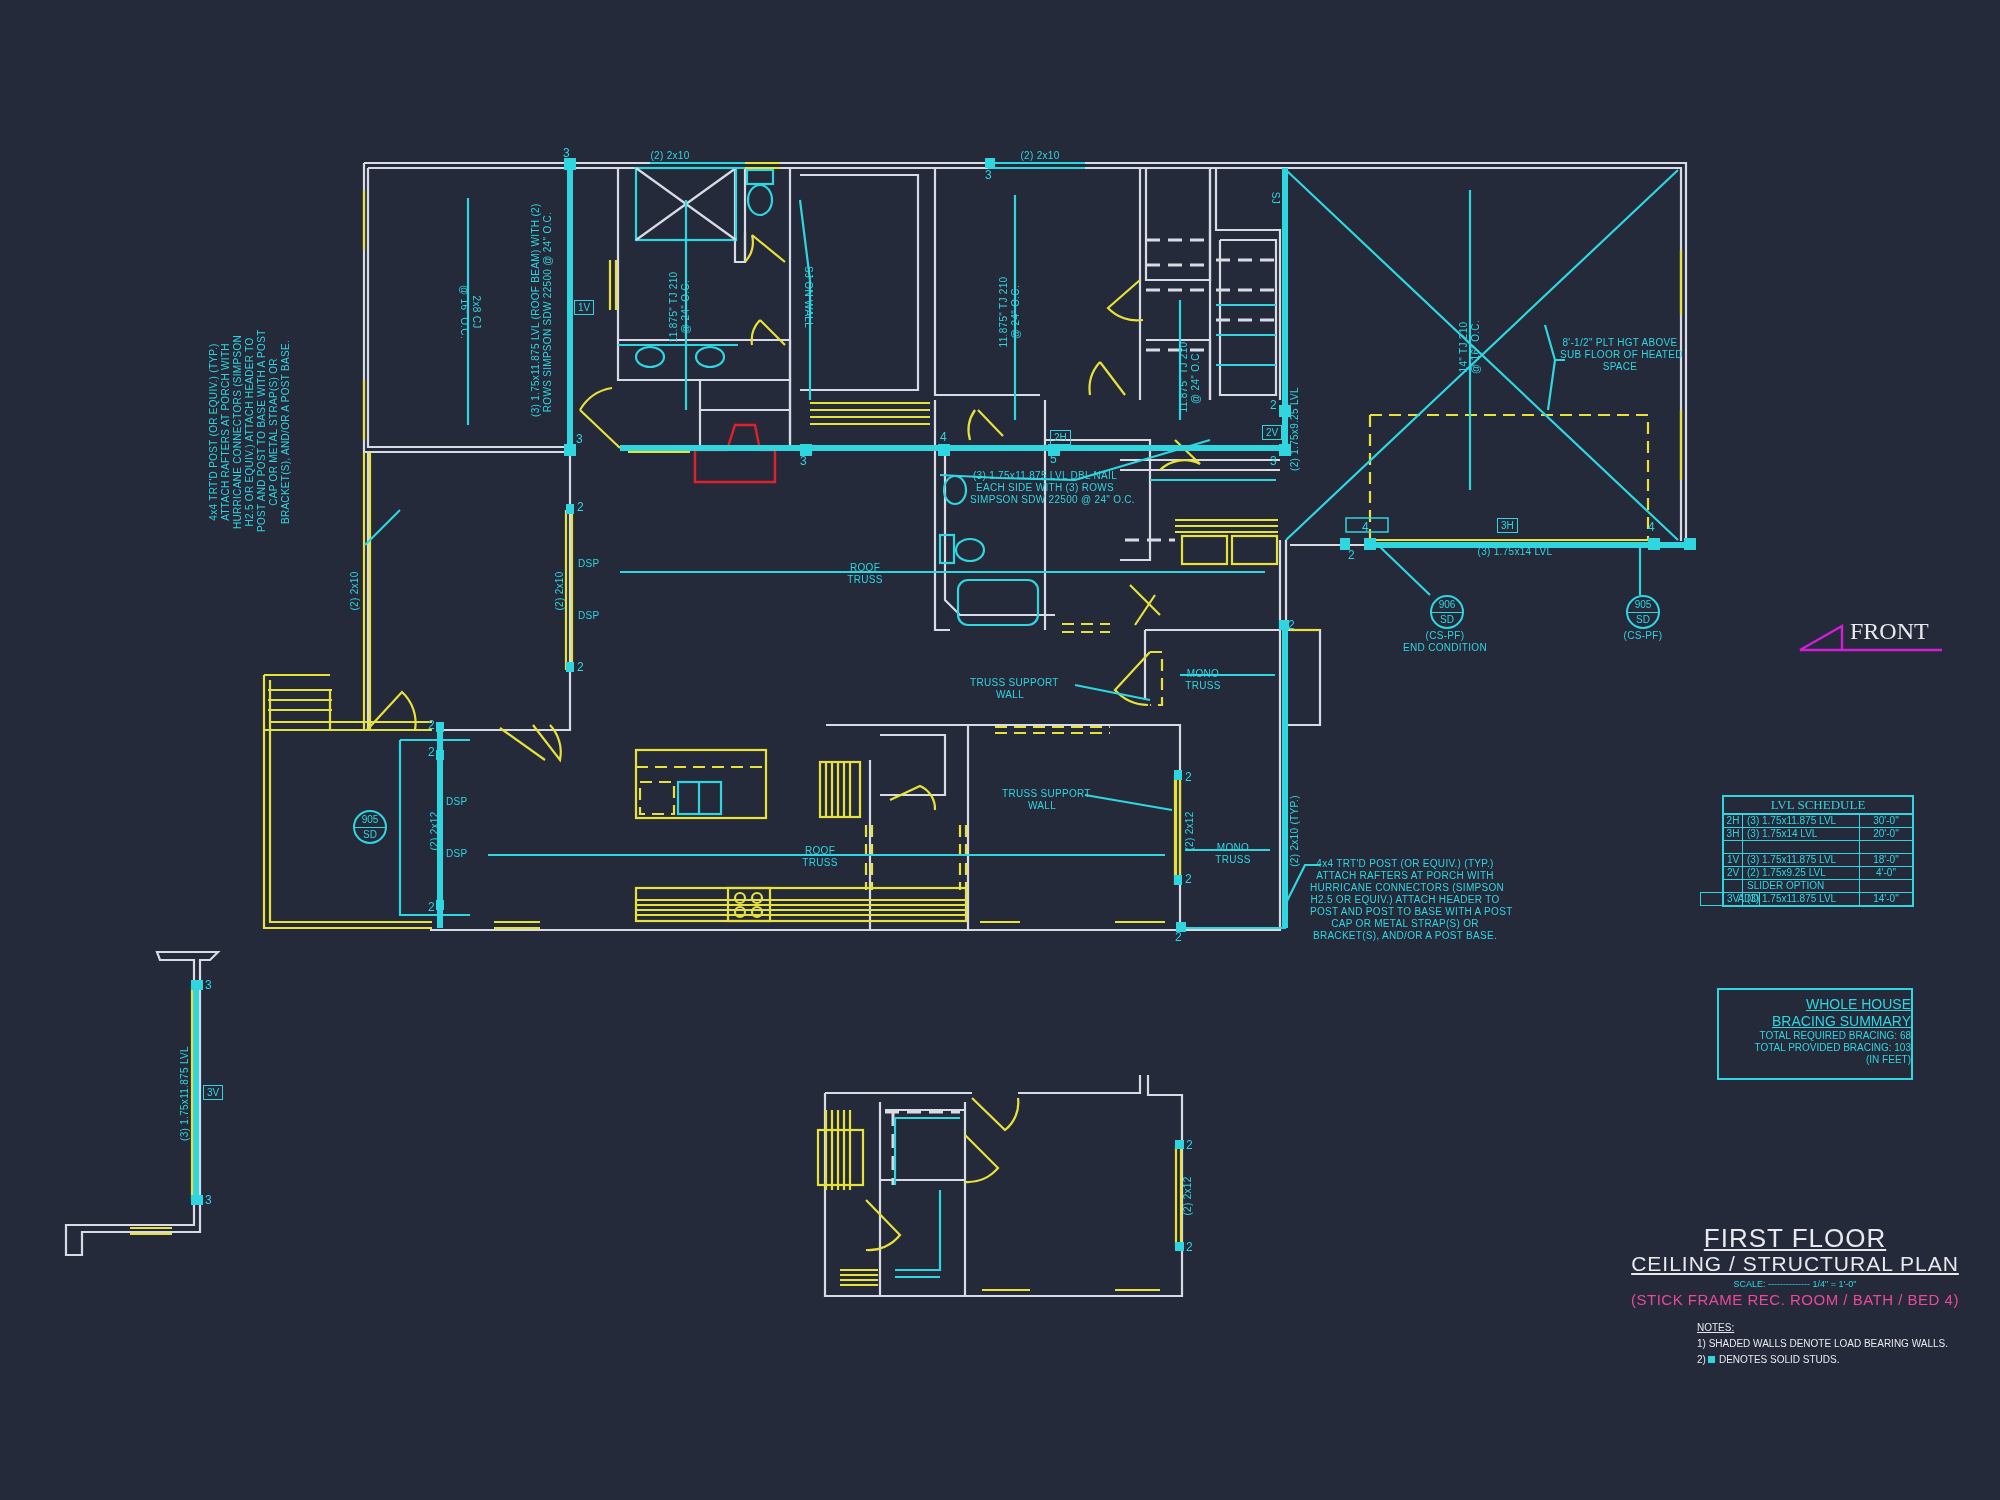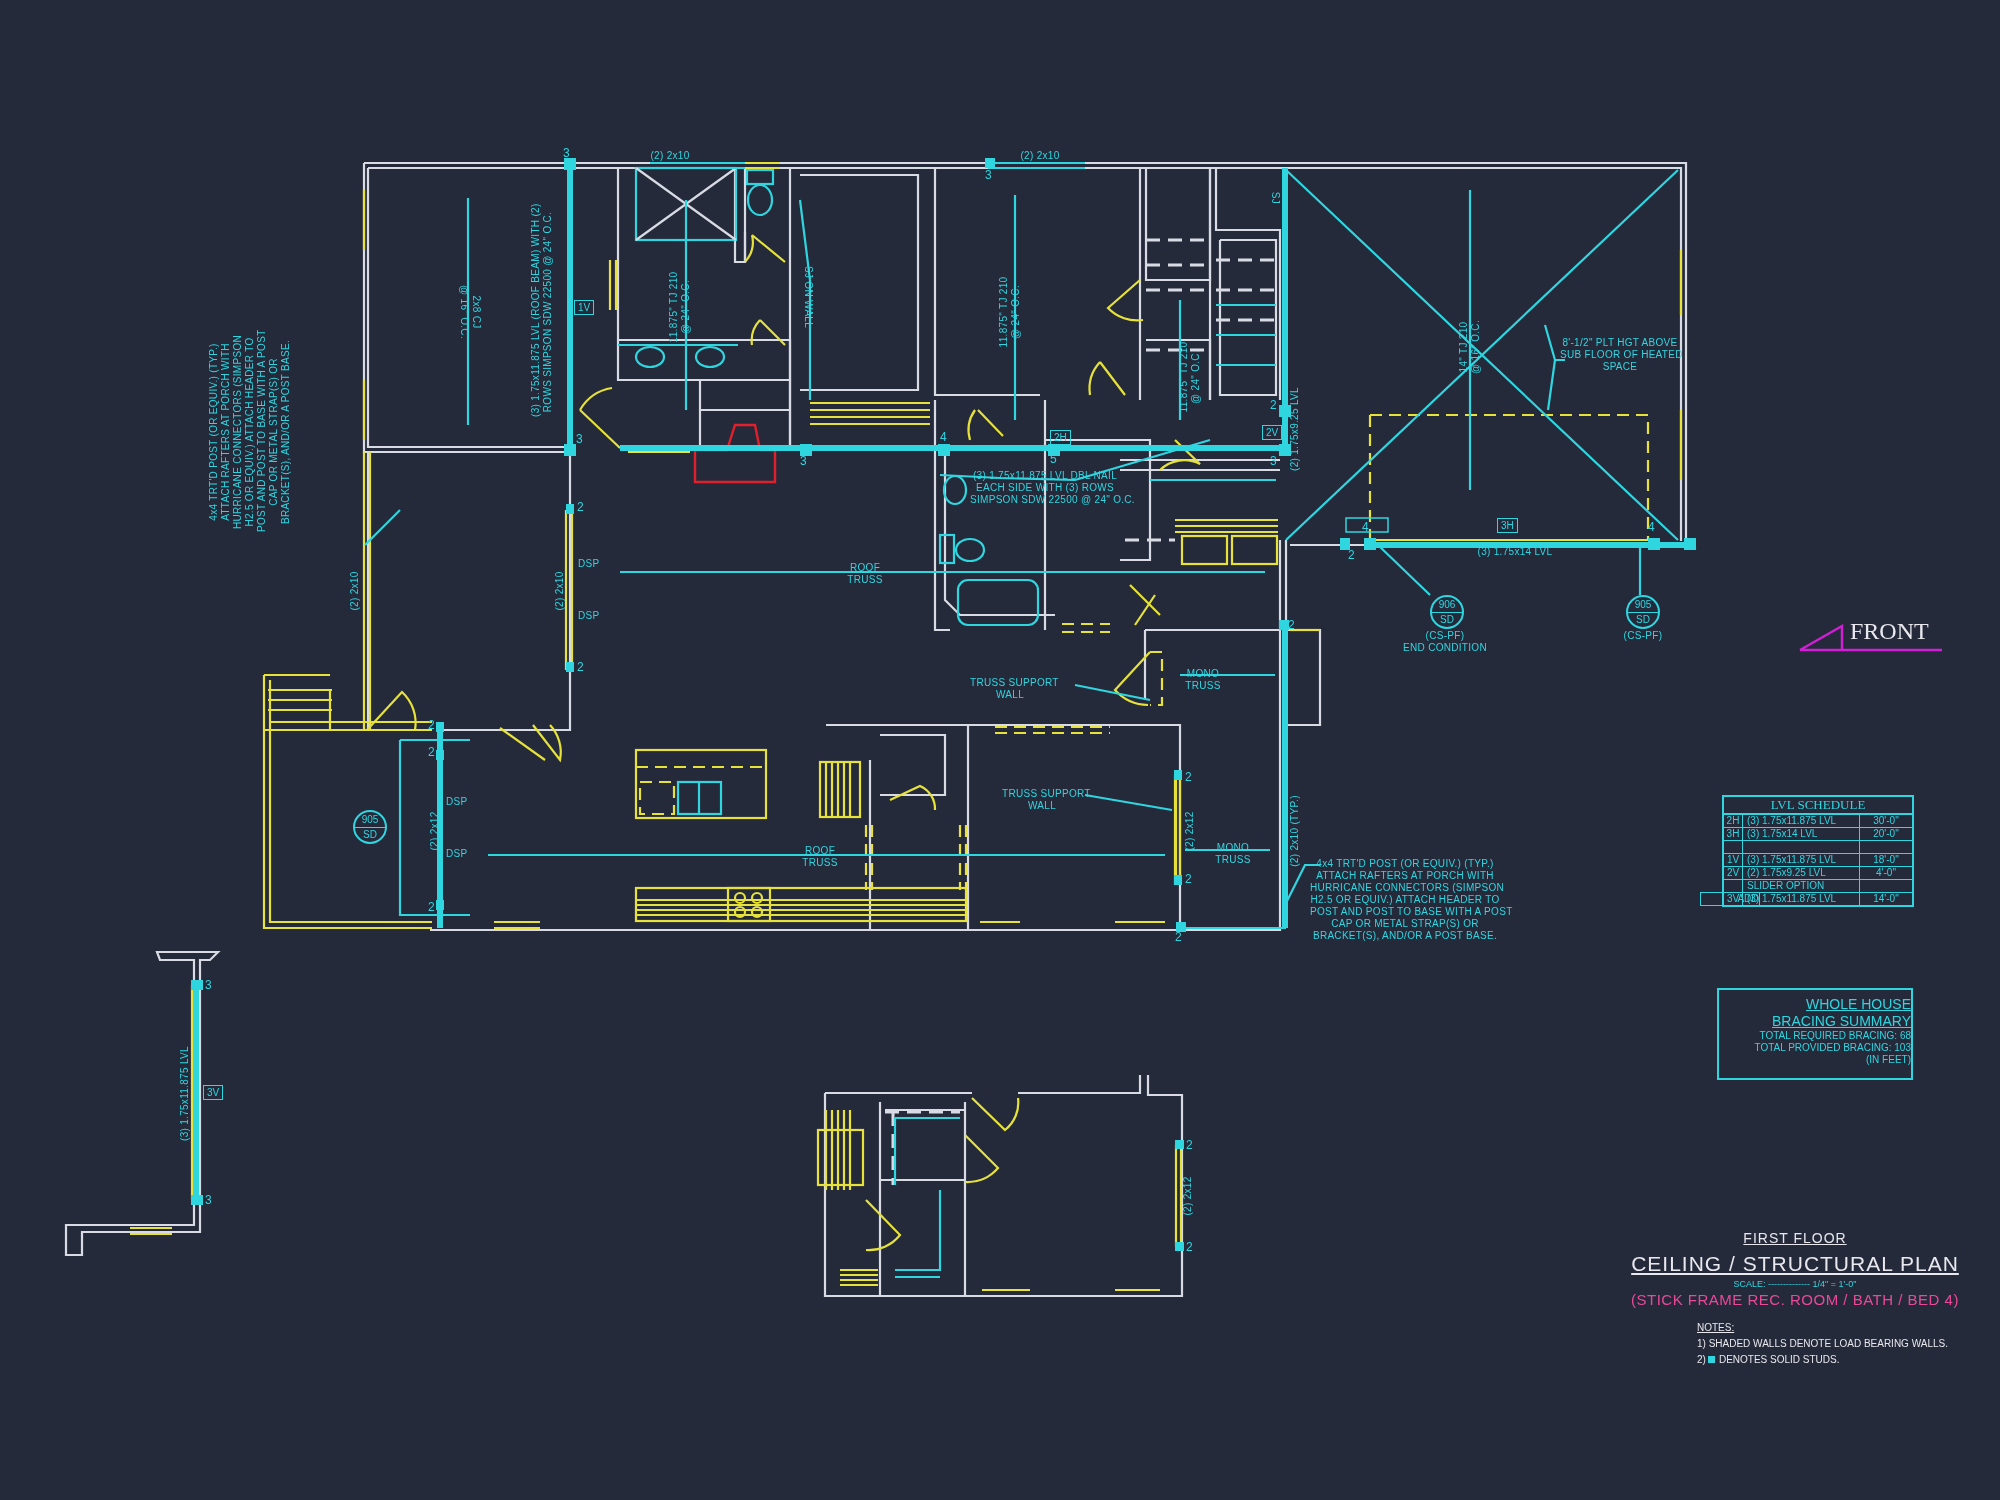--- a/index.html
+++ b/index.html
@@ -28,21 +28,21 @@
   .sched .row{display:flex;border-bottom:1.5px solid #2fd6e0;height:12px;line-height:12px;position:relative;}
   .sched .row:last-child{border-bottom:none;}
   .sched .c1{width:18px;border-right:1.5px solid #2fd6e0;text-align:center;}
   .sched .c2{width:112px;border-right:1.5px solid #2fd6e0;padding-left:4px;}
   .sched .c3{flex:1;text-align:center;}
   .sched .add{position:absolute;left:-24px;top:-1px;width:22px;border:1.5px solid #2fd6e0;text-align:center;height:12px;line-height:12px;padding-left:36px;}
   .bracing{position:absolute;left:1717px;top:988px;width:192px;height:88px;border:2px solid #2fd6e0;color:#2fd6e0;font-family:"Liberation Sans",sans-serif;text-align:right;}
   .bracing .t1{font-size:14px;text-decoration:underline;line-height:17px;margin-top:6px;}
   .bracing .t2{font-size:10px;line-height:12px;}
   .title{position:absolute;left:1630px;top:1225px;width:330px;text-align:center;color:#e8e8ee;font-family:"Liberation Sans",sans-serif;}
-  .title .l1{font-size:14px;text-decoration:underline;line-height:26px;letter-spacing:1px;}
+  .title .l1{font-size:26px;text-decoration:underline;line-height:26px;letter-spacing:1px;}
   .title .l2{font-size:21px;text-decoration:underline;line-height:26px;letter-spacing:1px;}
   .title .scale{font-size:9px;color:#2fd6e0;line-height:14px;}
   .title .sub{font-size:15px;color:#ec4899;line-height:18px;letter-spacing:0.5px;}
   .notes{position:absolute;left:1685px;top:1320px;color:#e8e8ee;font-family:"Liberation Sans",sans-serif;font-size:10px;line-height:16px;margin-left:12px;}
   .notes .nh{text-decoration:underline;}
   .notes .sq{display:inline-block;width:7px;height:7px;background:#2fd6e0;margin:0 4px 0 2px;}
   .front{position:absolute;left:1850px;top:618px;color:#e8e8ee;font-family:"Liberation Serif",serif;font-size:24px;}
 </style>
 </head>
 <body>

